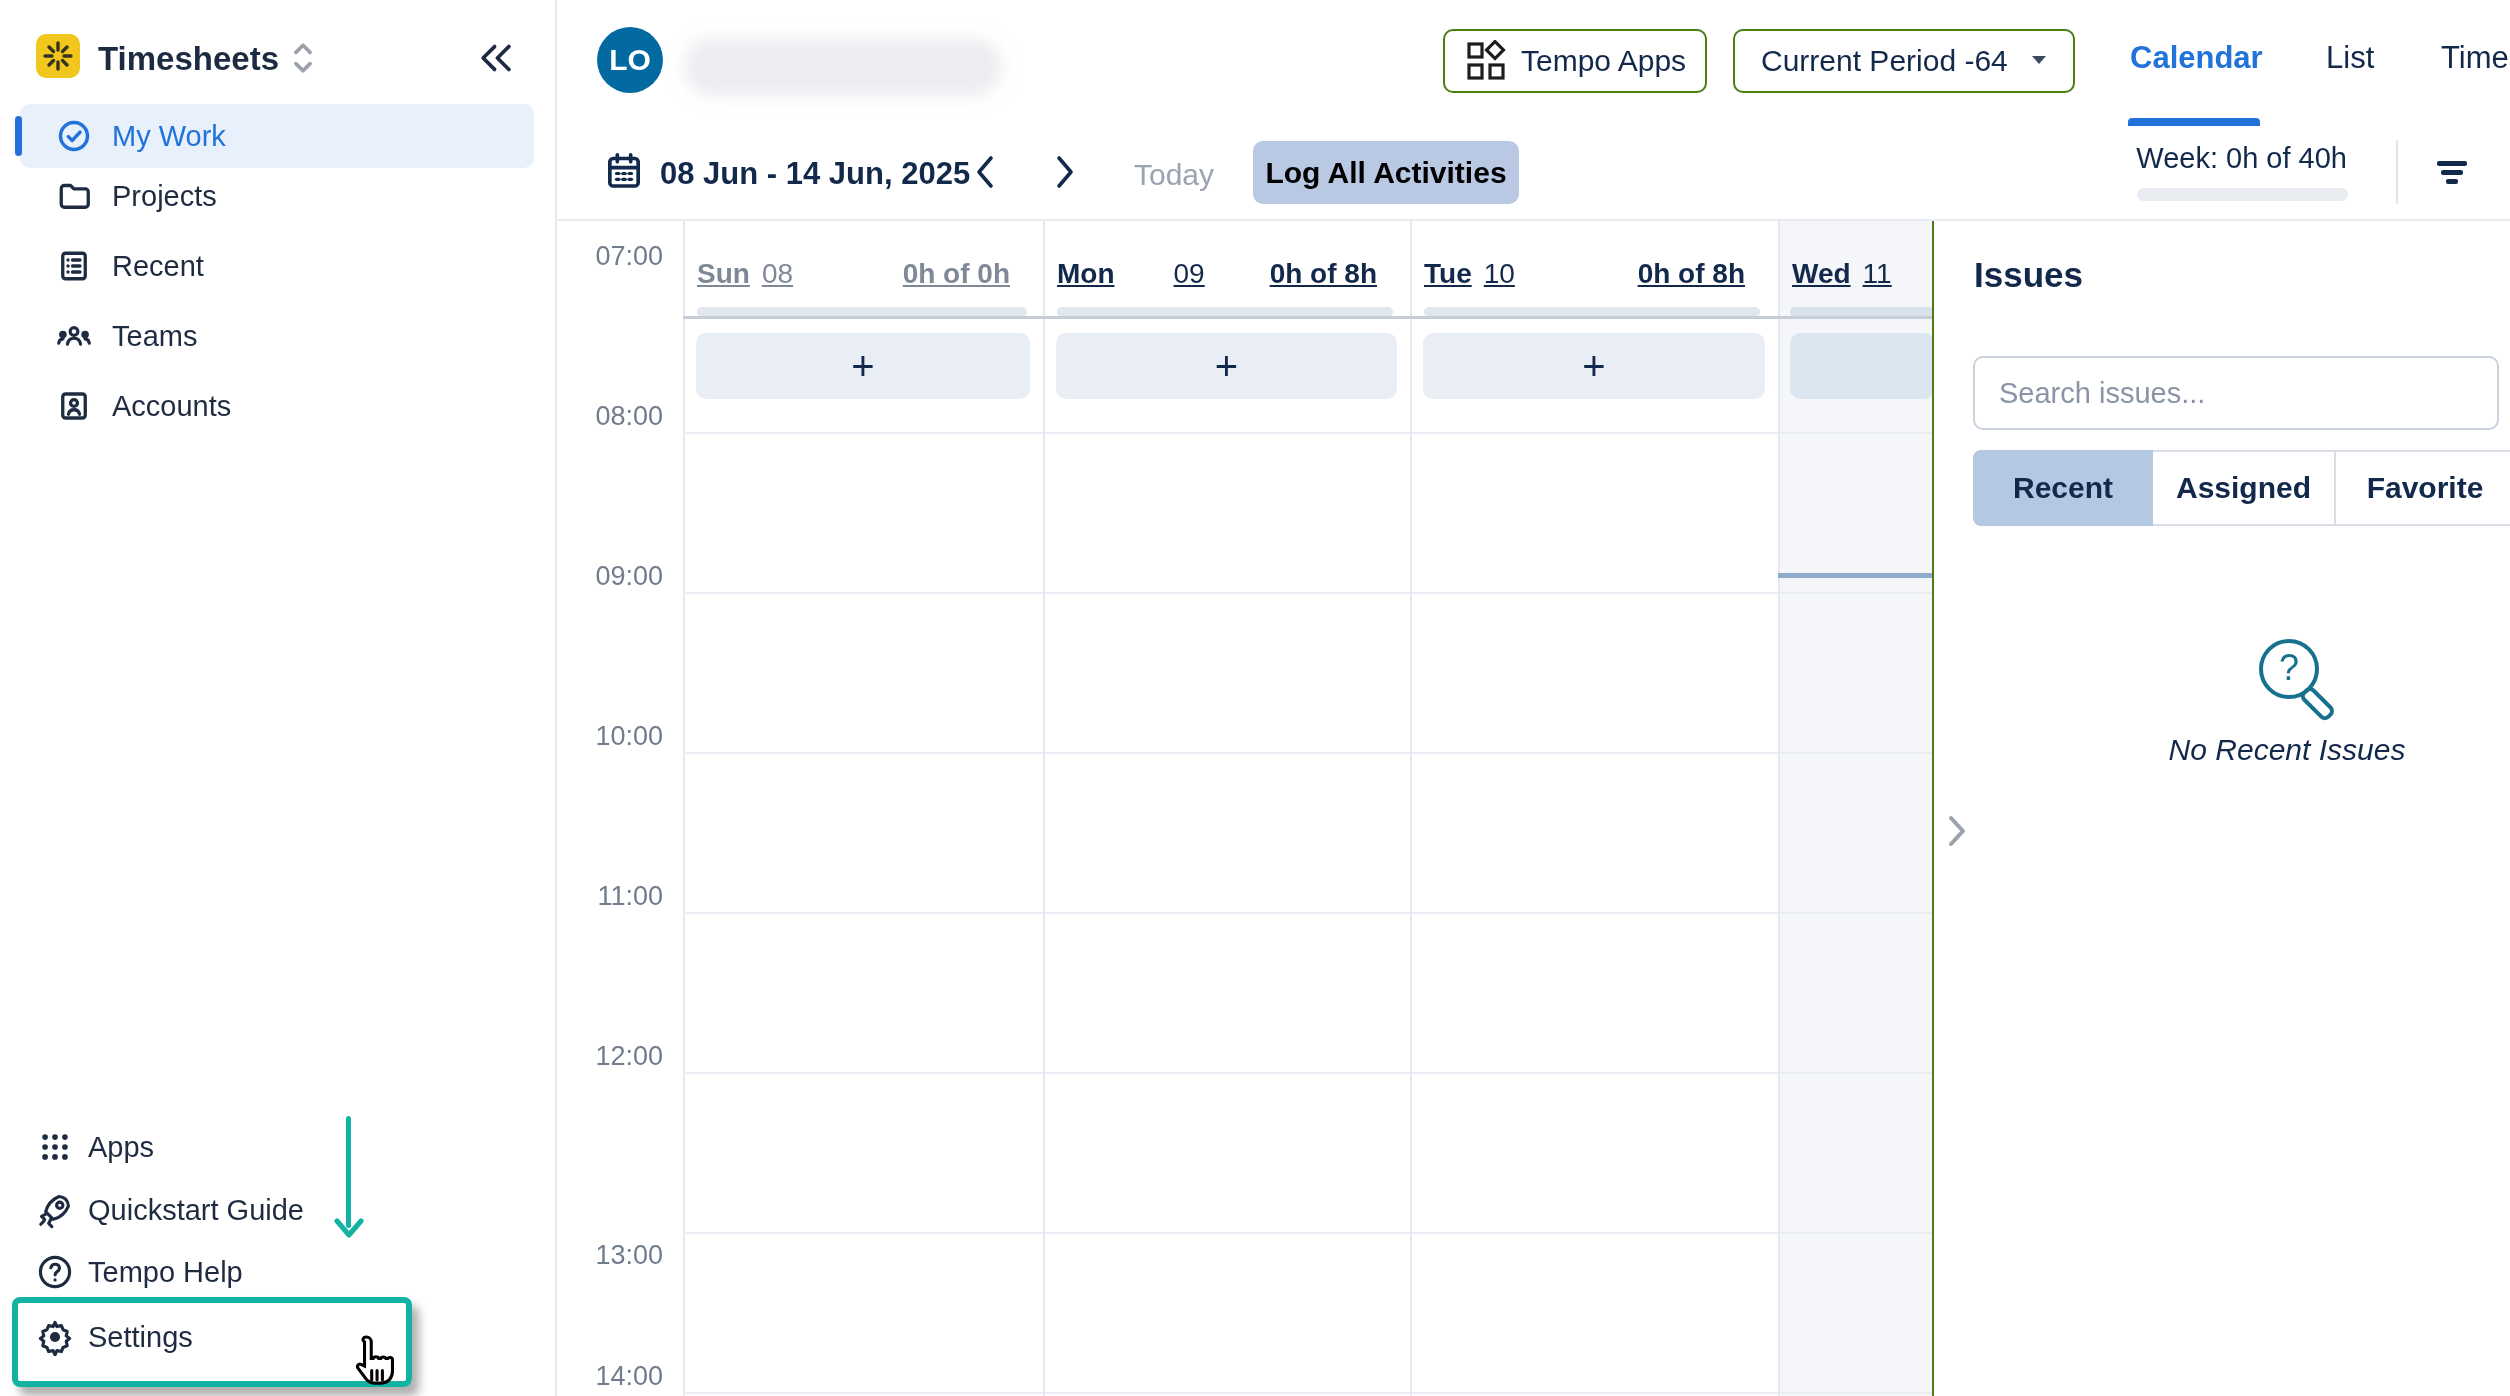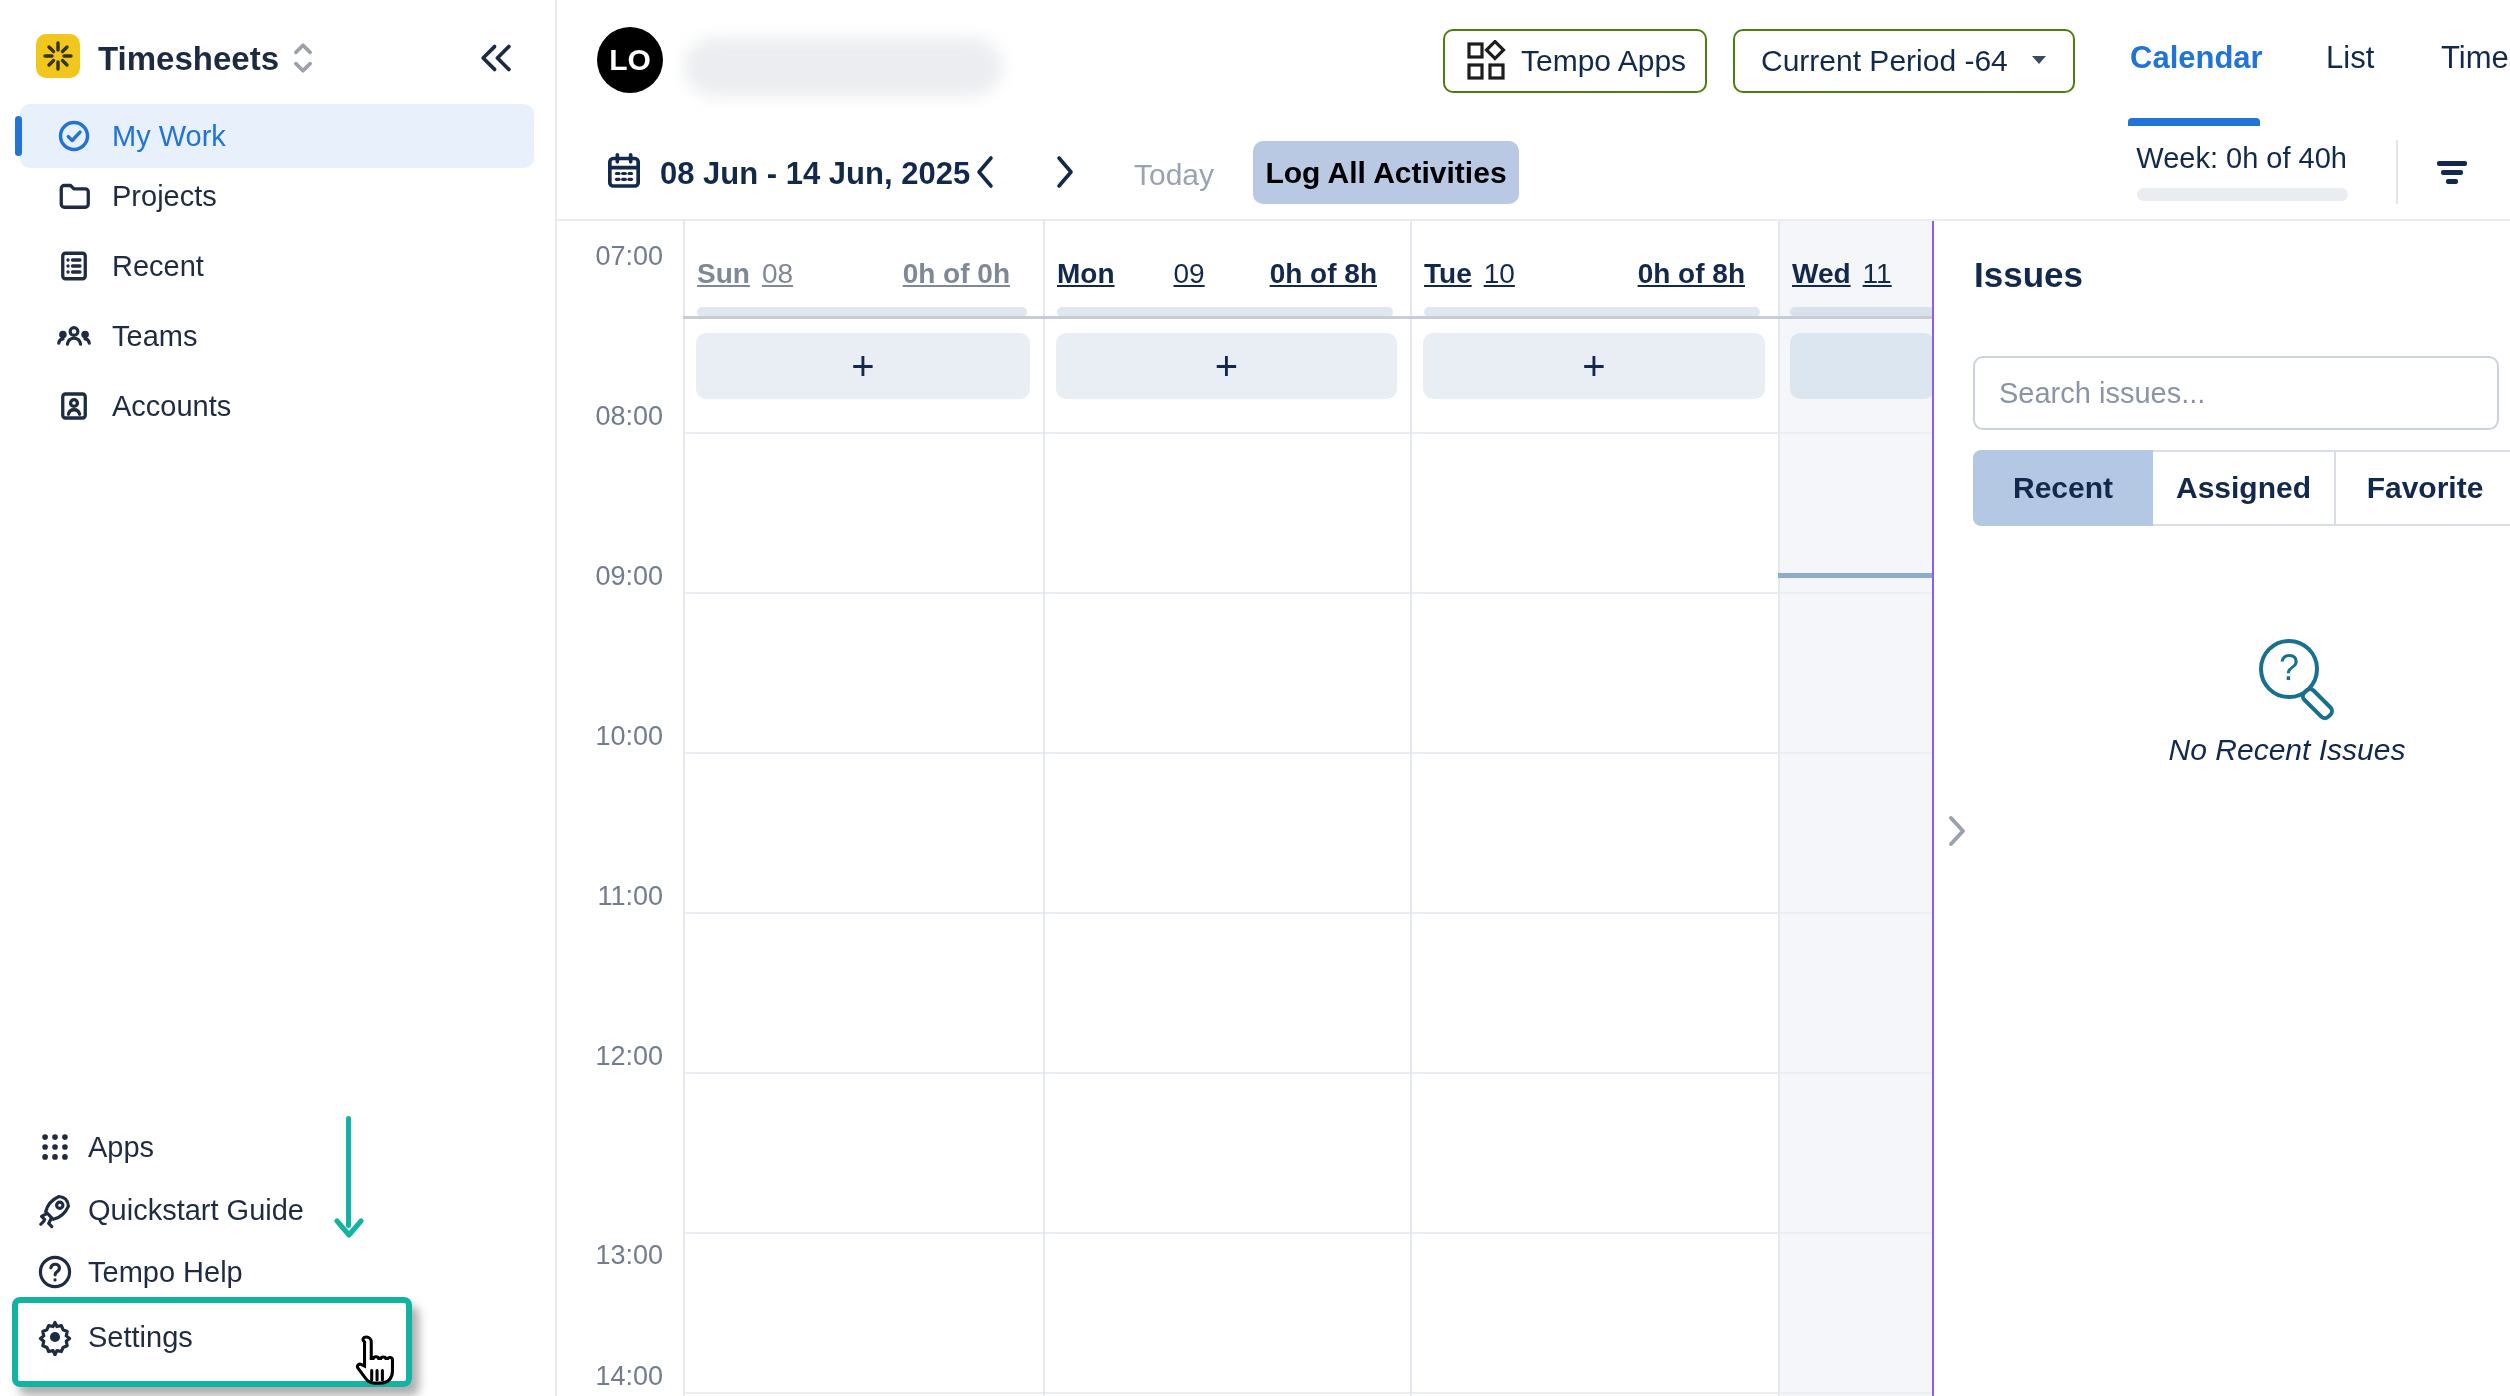--- a/index.html
+++ b/index.html
@@ -22,21 +22,21 @@
   .nav-sel-bar{left:15px;top:116px;width:7px;height:40px;border-radius:4px;background:#2273d9;}
   .nav-item.sel .lb{color:#2273d9;font-weight:500;}
   .foot-item{left:0;width:420px;height:64px;display:flex;align-items:center;cursor:pointer;}
   .foot-item .ic{position:absolute;left:36px;width:38px;height:38px;display:flex;align-items:center;justify-content:center;}
   .foot-item .lb{position:absolute;left:88px;font-size:29px;font-weight:500;color:#1e2b41;white-space:nowrap;}
   .settings-box{left:12px;top:1297px;width:388px;height:78px;border:6px solid #12b3a3;border-radius:8px;box-shadow:7px 9px 10px rgba(110,110,110,.55);}
   .tut-arrow-line{left:346px;top:1116px;width:5px;height:112px;background:#12b3a3;border-radius:3px;}
   .tut-arrow-head{left:334px;top:1218px;}
   .cursor{left:348px;top:1334px;}
   
-  .avatar{left:597px;top:27px;width:66px;height:66px;border-radius:50%;background:#000000;color:#fff;
+  .avatar{left:597px;top:27px;width:66px;height:66px;border-radius:50%;background:#0369a1;color:#fff;
     display:flex;align-items:center;justify-content:center;font-size:30px;font-weight:700;cursor:pointer;}
   .name-blur{left:684px;top:38px;width:318px;height:58px;background:#ebedf0;border-radius:30px;filter:blur(8px);}
   .btn-outline{height:64px;border:2px solid #4d7c0f;border-radius:10px;background:#fff;display:flex;align-items:center;cursor:pointer;box-sizing:border-box;}
   .tempo-apps{left:1443px;top:29px;width:264px;}
   .tempo-apps .lb{margin-left:14px;font-size:30px;font-weight:500;color:#13294b;}
   .tempo-apps .ic{margin-left:20px;display:flex;}
   .period{left:1733px;top:29px;width:342px;justify-content:space-between;padding:0 24px 0 26px;}
   .period .lb{font-size:30px;font-weight:500;color:#13294b;white-space:nowrap;}
   .tab{top:40px;font-size:31px;color:#13294b;cursor:pointer;white-space:nowrap;}
   .tab.active{color:#2273d9;font-weight:700;}
@@ -47,21 +47,21 @@
   .nav-chev{top:150px;width:34px;height:44px;display:flex;align-items:center;justify-content:center;cursor:pointer;}
   .today{left:1134px;top:158px;font-size:30px;color:#9aa3b1;cursor:default;}
   .log-btn{left:1253px;top:141px;width:266px;height:63px;background:#b9c9e4;border-radius:10px;
     display:flex;align-items:center;justify-content:center;color:#000000;font-weight:700;font-size:30px;cursor:pointer;}
   .week-sum{left:2050px;top:142px;width:297px;text-align:right;font-size:29px;font-weight:500;color:#13294b;white-space:nowrap;}
   .week-pill{left:2137px;top:188px;width:211px;height:13px;border-radius:7px;background:#e9edf2;}
   .tb-divider{left:2396px;top:140px;width:2px;height:64px;background:#e2e6eb;}
   .filter{left:2428px;top:150px;width:48px;height:44px;cursor:pointer;}
   .filter i{position:absolute;background:#13294b;height:5px;border-radius:2px;}
   
-  .cal{left:557px;top:221px;width:1377px;height:1175px;background:#fff;border-right:2px solid #8b5cf6;box-sizing:border-box;overflow:hidden;}
+  .cal{left:557px;top:221px;width:1377px;height:1175px;background:#fff;border-right:2px solid #4d7c0f;box-sizing:border-box;overflow:hidden;}
   .wed-bg{left:1221px;top:0;width:156px;height:1175px;background:#f4f6f9;}
   .vline{top:0;width:2px;height:1175px;background:#e5e9ef;}
   .hline{left:126px;width:1251px;height:2px;background:#e9eef5;}
   .hdr-border{left:126px;top:95px;width:1251px;height:3px;background:#c7cdd6;}
   .time-lb{left:0;width:106px;height:34px;line-height:34px;text-align:right;font-size:27px;color:#717c8c;}
   .day-hdr{top:36px;height:34px;display:flex;align-items:center;box-sizing:border-box;padding:0 33px 0 14px;text-decoration:underline;}
   .day-hdr .nm{font-weight:700;font-size:28px;}
   .day-hdr .dt{font-size:28px;margin-left:12px;font-weight:400;}
   .day-hdr .hrs{font-weight:700;font-size:28px;margin-left:auto;}
   .day-hdr.muted{color:#7e8897;}

